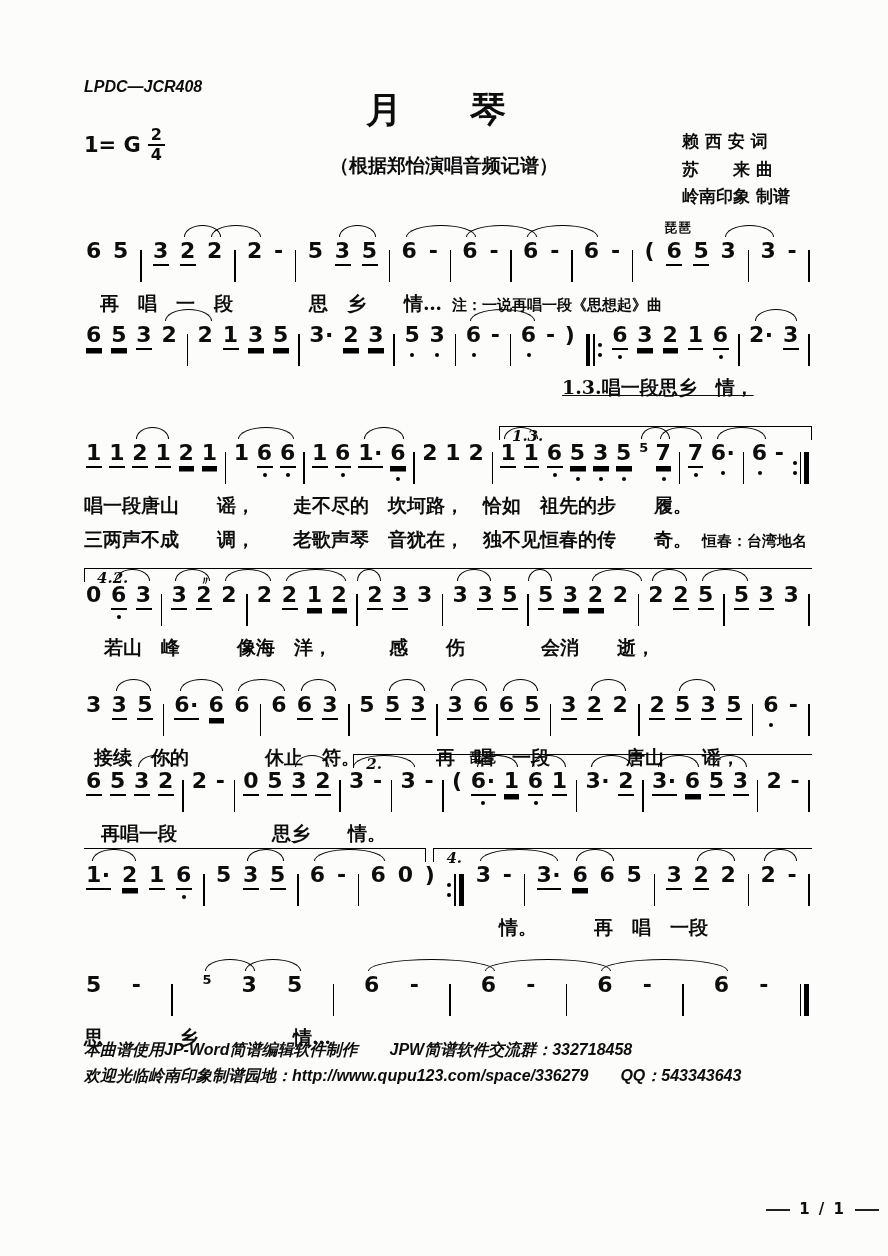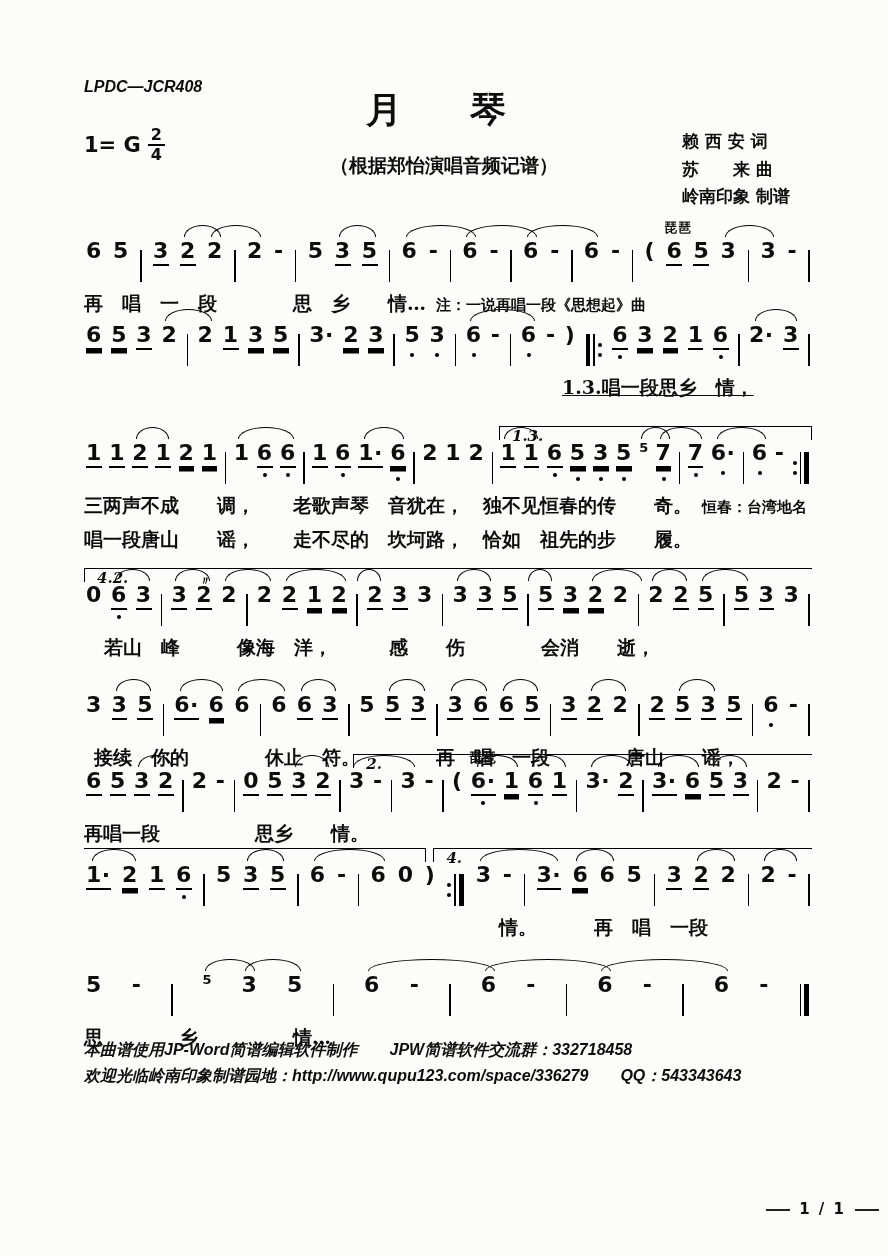--- a/index.html
+++ b/index.html
@@ -112,21 +112,21 @@
           <span class="bar"></span>
           <div class="arc" style="left: 100px; width: 35px;"></div>
           <div class="arc" style="left: 127px; width: 48px;"></div>
           <div class="arc" style="left: 255px; width: 35px;"></div>
           <div class="arc" style="left: 322px; width: 68px;"></div>
           <div class="arc" style="left: 382px; width: 69px;"></div>
           <div class="arc" style="left: 443px; width: 69px;"></div>
           <div class="arc" style="left: 641px; width: 47px;"></div>
           <div class="toplabel" style="left: 580px;">琵琶</div>
         </div>
-        <div class="lyr" style="margin-left: 0px;"><span>再　唱　一　段　　　　思　乡　　情…</span><span class="note">注：一说再唱一段《思想起》曲</span></div>
+        <div class="lyr" style="margin-left: 16px;"><span>再　唱　一　段　　　　思　乡　　情…</span><span class="note">注：一说再唱一段《思想起》曲</span></div>
       </div>
       <div class="sys" style="top: 306px;">
         <div class="notes">
           <span class="tok u2"><span class="num">6</span></span>
           <span class="tok u2"><span class="num">5</span></span>
           <span class="tok u1"><span class="num">3</span></span>
           <span class="tok"><span class="num">2</span></span>
           <span class="bar"></span>
           <span class="tok"><span class="num">2</span></span>
           <span class="tok u1"><span class="num">1</span></span>
@@ -215,22 +215,22 @@
             <i class="bthick"></i>
           </span>
           <div class="arc" style="left: 52px; width: 31px;"></div>
           <div class="arc" style="left: 154px; width: 54px;"></div>
           <div class="arc" style="left: 280.25px; width: 37.75px;"></div>
           <div class="arc" style="left: 420px; width: 32px;"></div>
           <div class="arc" style="left: 557.25px; width: 26.75px;"></div>
           <div class="arc" style="left: 576px; width: 40px;"></div>
           <div class="arc" style="left: 633.25px; width: 46.75px;"></div>
         </div>
+        <div class="lyr" style="margin-left: 0px;"><span>唱一段唐山　　谣，　　走不尽的　坎坷路，　恰如　祖先的步　　履。</span></div>
         <div class="lyr" style="margin-left: 0px;"><span>三两声不成　　调，　　老歌声琴　音犹在，　独不见恒春的传　　奇。</span><span class="note">恒春：台湾地名</span></div>
-        <div class="lyr" style="margin-left: 0px;"><span>唱一段唐山　　谣，　　走不尽的　坎坷路，　恰如　祖先的步　　履。</span></div>
       </div>
       <div class="sys" style="top: 566px;">
         <div class="volta tl" style="left: 0%; right: 0%;"><span class="vlabel">4.2.</span></div>
         <div class="notes">
           <span class="tok"><span class="num">0</span></span>
           <span class="tok u1"><span class="num">6</span><span class="ldot" style="bottom: -9px;"></span></span>
           <span class="tok u1"><span class="num">3</span></span>
           <span class="bar"></span>
           <span class="tok u1"><span class="num">3</span></span>
           <span class="tok u1"><span class="num">2</span><span class="orn">〃</span></span>
@@ -364,21 +364,21 @@
           <div class="arc" style="left: 54px; width: 32px;"></div>
           <div class="arc" style="left: 211px; width: 32px;"></div>
           <div class="arc" style="left: 269px; width: 60px;"></div>
           <div class="arc" style="left: 393.25px; width: 38.75px;"></div>
           <div class="arc" style="left: 448px; width: 32px;"></div>
           <div class="arc" style="left: 507.25px; width: 38.75px;"></div>
           <div class="arc" style="left: 574.25px; width: 38.75px;"></div>
           <div class="arc" style="left: 629px; width: 32px;"></div>
           <div class="toplabel" style="left: 385px;">琵琶</div>
         </div>
-        <div class="lyr" style="margin-left: 0px;"><span>再唱一段　　　　　思乡　　情。</span></div>
+        <div class="lyr" style="margin-left: 17px;"><span>再唱一段　　　　　思乡　　情。</span></div>
       </div>
       <div class="sys" style="top: 846px;">
         <div class="volta tr" style="left: 0%; right: 53%;"></div>
         <div class="volta tl" style="left: 48%; right: 0%;"><span class="vlabel">4.</span></div>
         <div class="notes">
           <span class="tok u1"><span class="num">1·</span></span>
           <span class="tok u2"><span class="num">2</span></span>
           <span class="tok u1"><span class="num">1</span></span>
           <span class="tok u1"><span class="num">6</span><span class="ldot" style="bottom: -9px;"></span></span>
           <span class="bar"></span>

